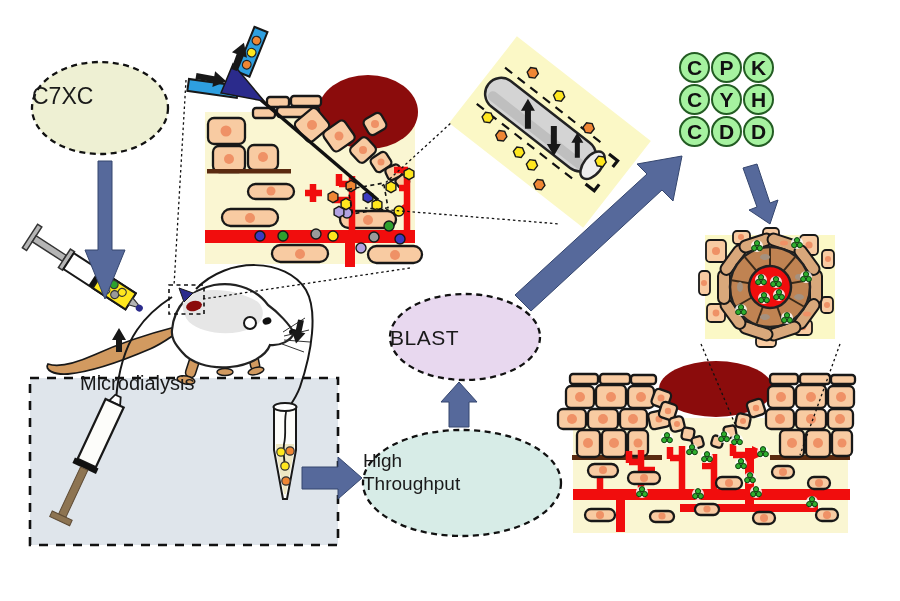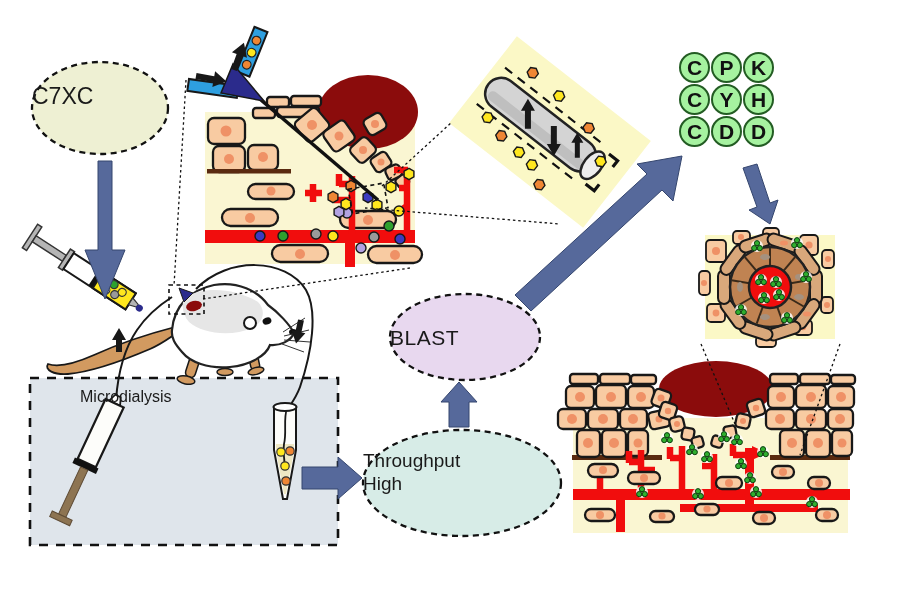--- a/index.html
+++ b/index.html
@@ -1,21 +1,21 @@
 <!DOCTYPE html>
 <html><head>
 <meta charset="utf-8">
 <style>
   html,body{margin:0;padding:0;background:#fff;}
   .canvas{position:relative;width:900px;height:601px;background:#ffffff;overflow:hidden;
           font-family:"Liberation Sans",sans-serif;color:#1a1a1a;}
   .canvas > svg{position:absolute;left:0;top:0;}
   .node-label{position:absolute;text-align:left;}
   .lbl-lib{left:32px;top:84px;width:136px;font-size:23px;line-height:1.12;}
-  .lbl-micro{left:80px;top:388px;width:210px;font-size:16px;}
+  .lbl-micro{left:80px;top:372px;width:210px;font-size:20px;}
   .lbl-blast{left:390px;top:326px;width:127px;font-size:21px;letter-spacing:.5px;}
   .lbl-hts{left:363px;top:449px;width:198px;font-size:19px;line-height:1.22;}
   .pep-grid{position:absolute;left:679px;top:52px;display:grid;
             grid-template-columns:repeat(3,31px);grid-auto-rows:31px;gap:1px;}
   .pep{width:31px;height:31px;border-radius:50%;background:#a6f2a0;border:2px solid #235c23;
        box-sizing:border-box;display:flex;align-items:center;justify-content:center;
        font-size:21px;font-weight:bold;color:#111;}
   
   .cell{fill:#f8cba2;stroke:#181818;stroke-width:2.3;}
   .cellthin{fill:#f8cba2;stroke:#181818;stroke-width:1.8;}
@@ -423,22 +423,22 @@
     <polygon class="arr" points="757,164 770,203 778,200 770,224 749,210 757,207 743,168"></polygon>
   </g>
 </svg>
 
 <div class="node-label lbl-lib">
   <div>C7XC</div>
 </div>
 <div class="node-label lbl-micro">Microdialysis</div>
 <div class="node-label lbl-blast">BLAST</div>
 <div class="node-label lbl-hts">
+  <div>High</div>
   <div>Throughput</div>
-  <div>High</div>
 </div>
 
 <div class="pep-grid">
   <div class="pep">C</div>
   <div class="pep">P</div>
   <div class="pep">K</div>
   <div class="pep">C</div>
   <div class="pep">Y</div>
   <div class="pep">H</div>
   <div class="pep">C</div>

